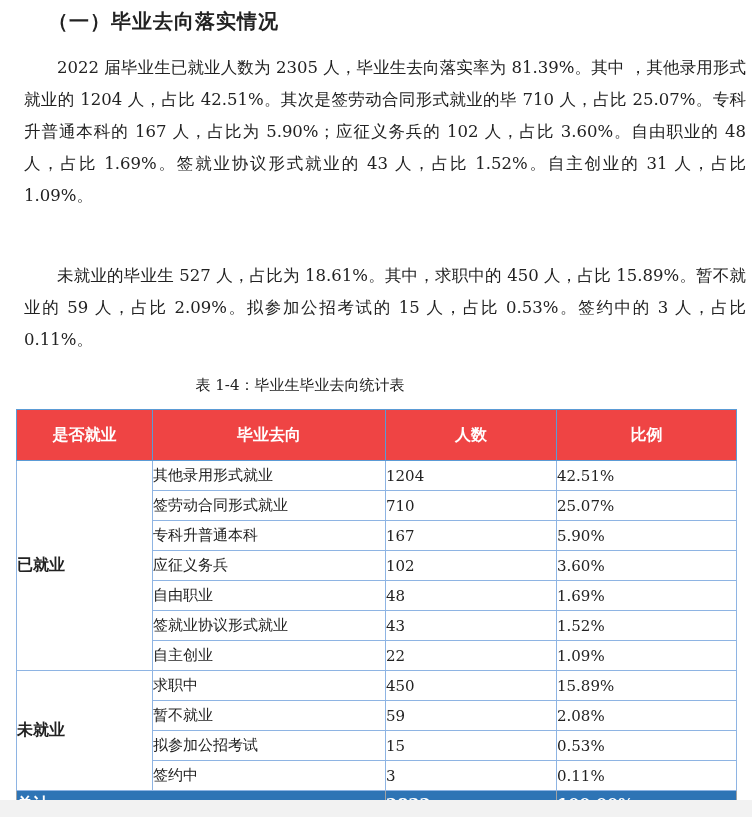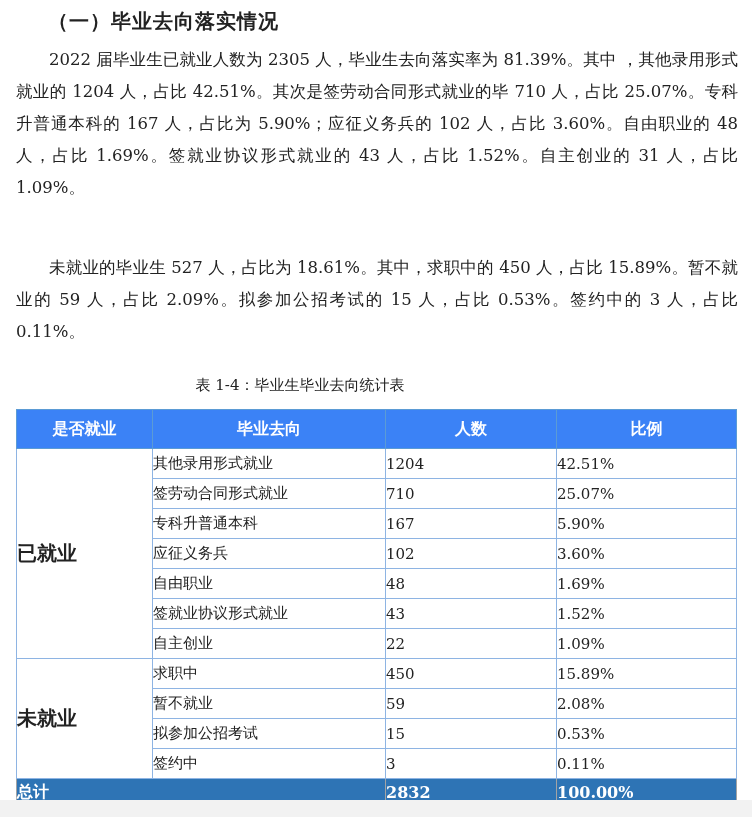--- a/index.html
+++ b/index.html
@@ -6,46 +6,46 @@
   body {
     width:752px; height:817px; background:#ffffff; position:relative; overflow:hidden;
     font-family: "DejaVu Serif", "Liberation Serif", serif; color:#222;
   }
   .heading {
     position:absolute; left:48px; top:8px; font-size:20px; font-weight:bold;
     font-family:"DejaVu Sans","Liberation Sans",sans-serif; color:#222; letter-spacing:1px;
   }
   .para {
     position:absolute; left:16px; width:722px; font-size:16.5px; line-height:32px;
-    text-indent:2em; text-align:justify; margin:0; color:#222;
+    text-indent:2em; text-align:justify; margin:8px; color:#222;
   }
   .p1 { top:44px; }
   .p2 { top:252px; }
   .caption {
     position:absolute; left:0; width:600px; top:376px; text-align:center;
     font-size:15px; color:#222;
   }
   table.stats {
     position:absolute; left:16px; top:409px; width:720px; border-collapse:collapse;
     table-layout:fixed; font-size:15px;
   }
   table.stats col.c1 { width:136px; }
   table.stats col.c2 { width:233px; }
   table.stats col.c3 { width:171px; }
   table.stats col.c4 { width:180px; }
   table.stats th {
-    background:#3b82f6; color:#ffffff; height:30px; font-weight:bold;
+    background:#ef4444; color:#ffffff; height:30px; font-weight:bold;
     font-family:"DejaVu Sans","Liberation Sans",sans-serif; font-size:16px;
-    border:1px solid #5b9bd5; padding:4px;
+    border:1px solid #5b9bd5; padding:10px;
   }
   table.stats td {
     height:29px; border:1px solid #8eb4e3; text-align:left; padding:0; color:#222;
   }
   table.stats td.group {
-    font-weight:bold; font-family:Liberation Serif, serif; font-size:20px;
+    font-weight:bold; font-family:Liberation Serif, serif; font-size:16px;
   }
   table.stats tr.total td {
     background:#2e74b5; color:#ffffff; font-weight:bold; height:27px;
     border:1px solid #a3a3a3; font-size:16px;
   }
   .bottom-band {
     position:absolute; left:0; top:800px; width:752px; height:17px; background:#f2f2f2;
   }
 </style>
 </head>

